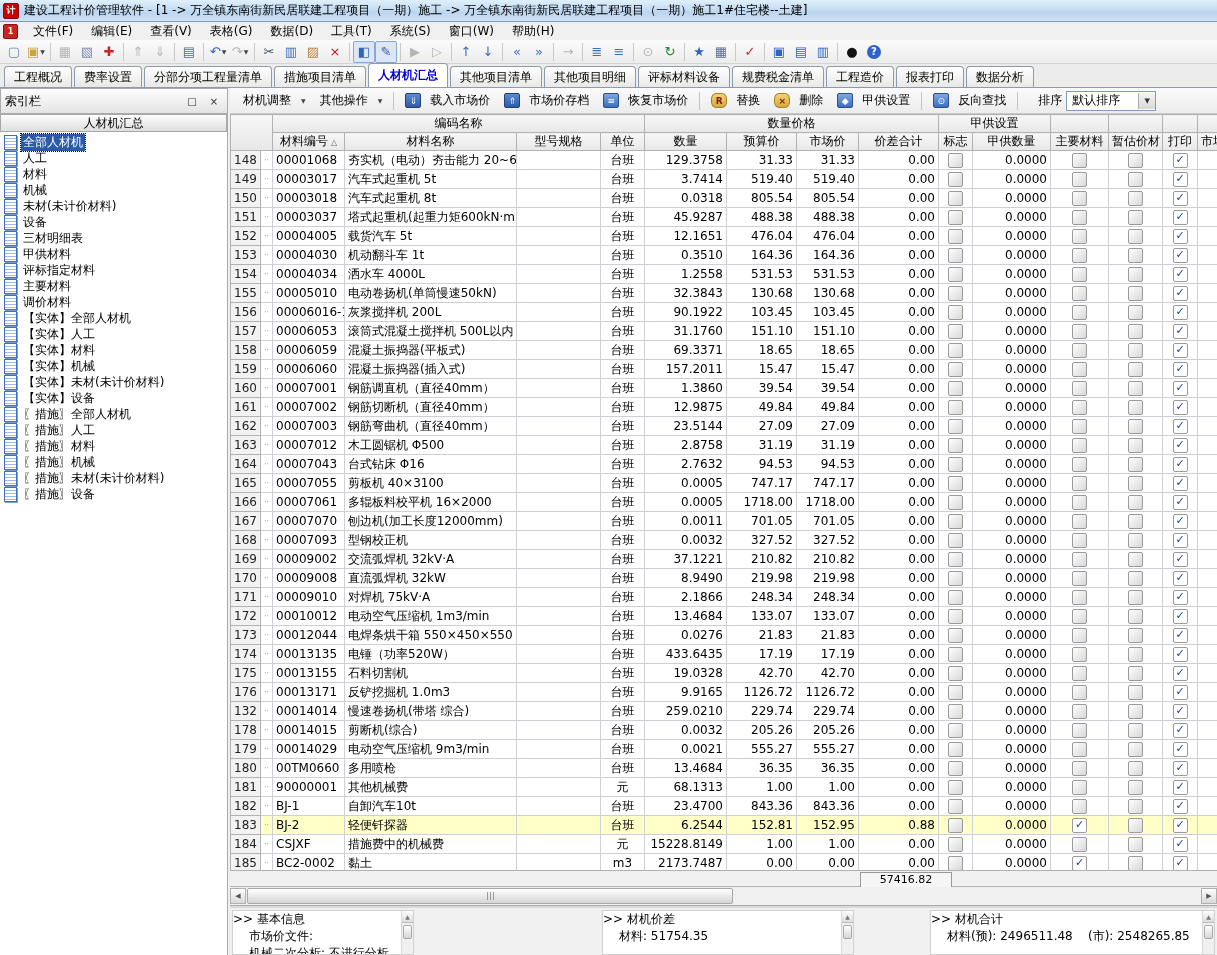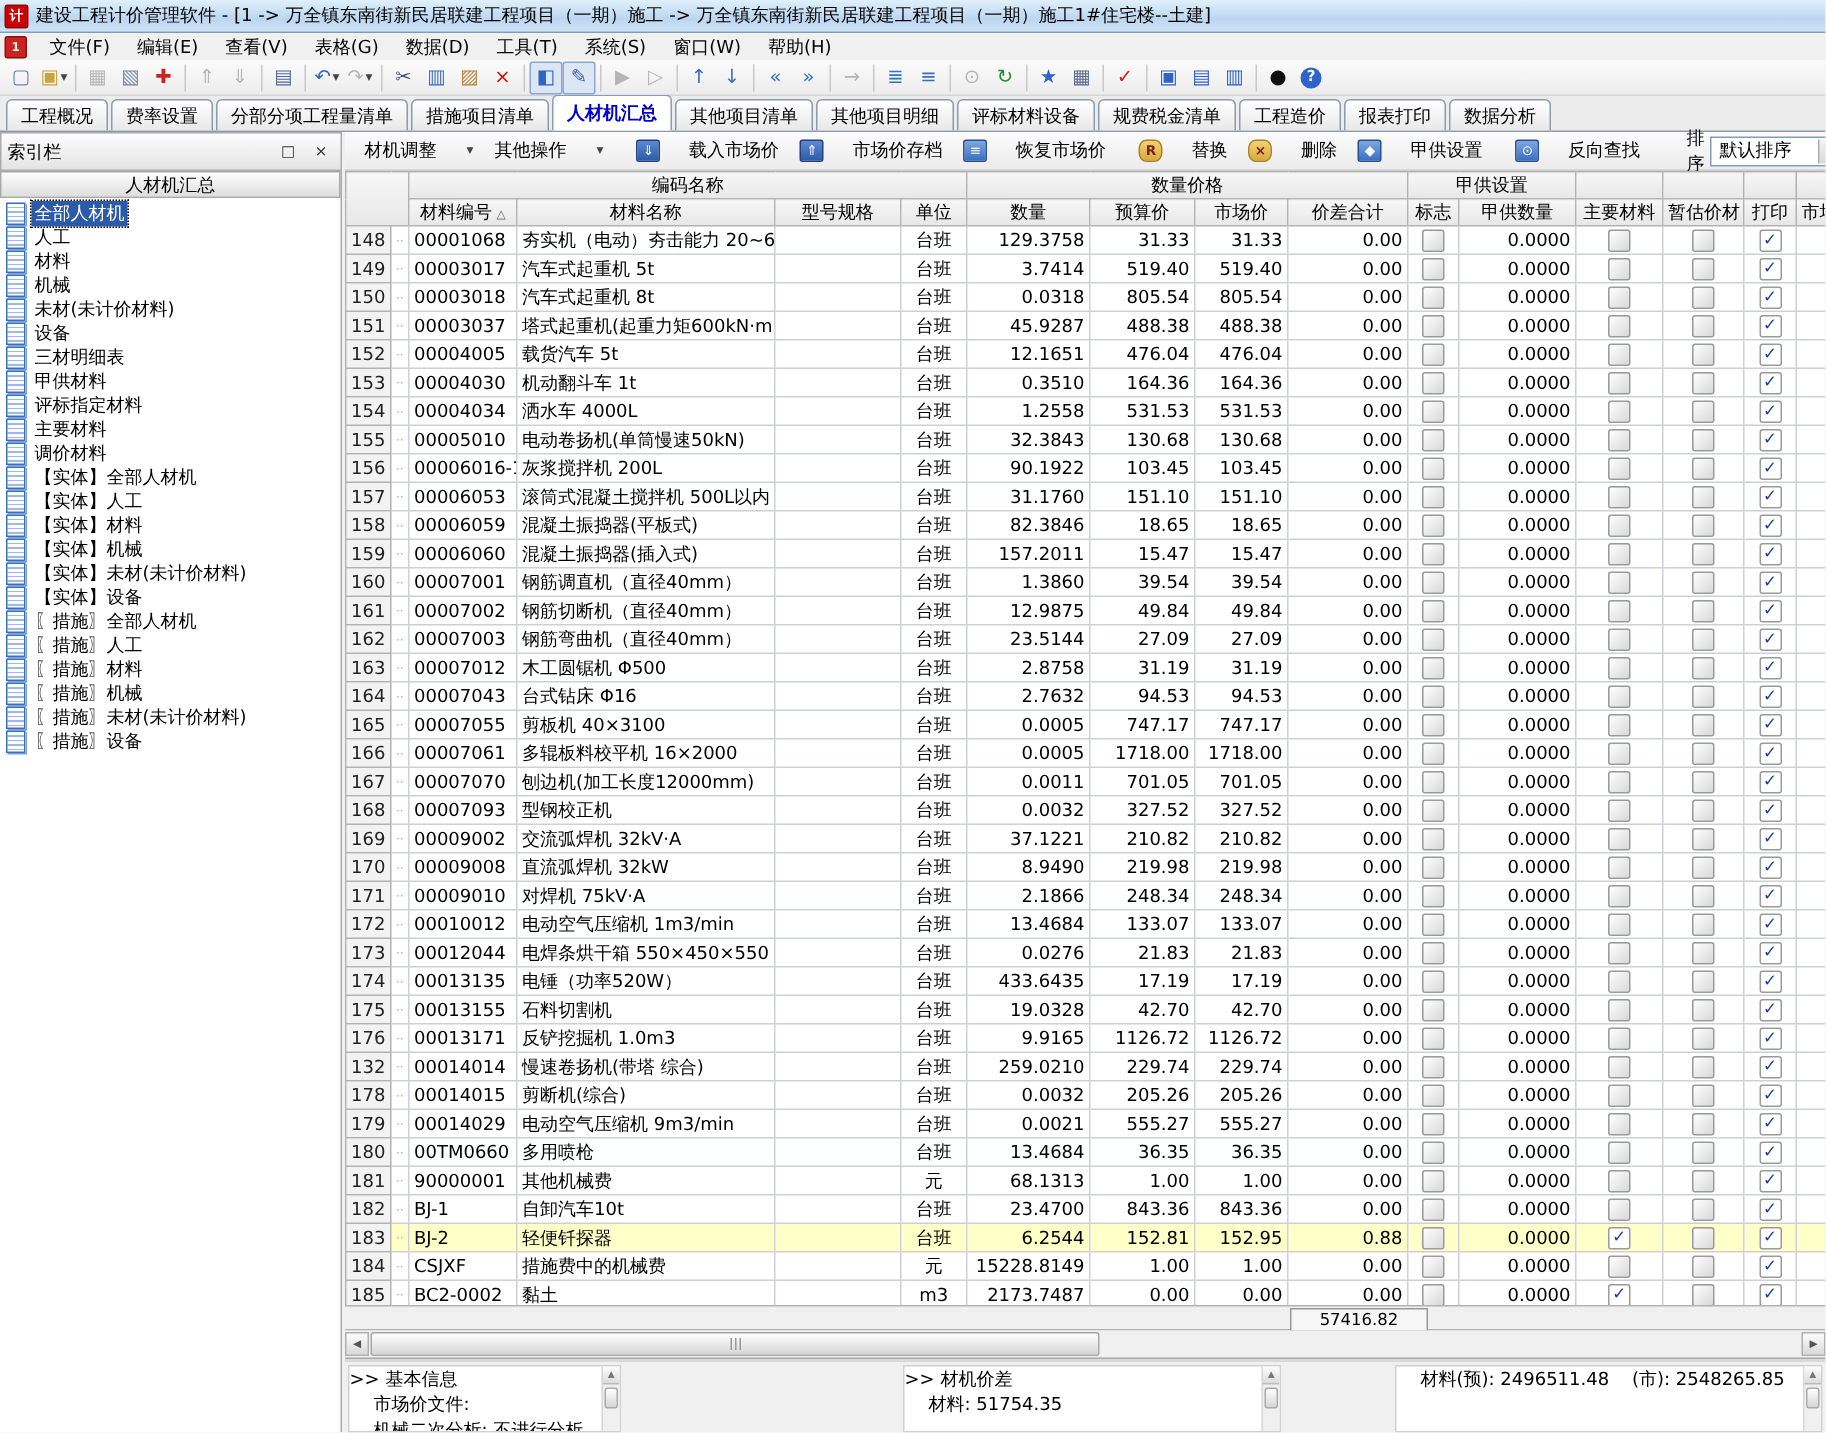--- a/index.html
+++ b/index.html
@@ -34,21 +34,21 @@
     border-radius:4px 4px 0 0;font-size:12px;cursor:default;}
   .tab.active{height:23px;background:#fff;color:#0000d0;font-weight:bold;position:relative;z-index:2;}
   #subbar{position:absolute;left:0;top:88px;width:1217px;height:26px;background:#f0f0f0;}
   #idxhdr{position:absolute;left:0;top:0;width:228px;height:26px;background:linear-gradient(#fdfdfd,#e4e4e4);
     border:1px solid #aaa;box-sizing:border-box;display:flex;align-items:center;padding:0 4px;}
   #idxhdr .ttl{flex:1;}
   .winbtn{width:16px;height:14px;display:inline-flex;align-items:center;justify-content:center;font-size:10px;
     color:#333;margin-left:4px;border:1px solid transparent;}
   #ribbon{position:absolute;left:230px;top:0;width:987px;height:26px;background:linear-gradient(#fbfbfb,#ececec);
     border-bottom:1px solid #c9c9c9;box-sizing:border-box;display:flex;align-items:center;padding-left:6px;}
-  .rbtn{display:inline-flex;align-items:center;gap:19px;padding:2px 6px;white-space:nowrap;border:1px solid transparent;border-radius:2px;}
+  .rbtn{display:inline-flex;align-items:center;gap:9px;padding:2px 6px;white-space:nowrap;border:1px solid transparent;border-radius:2px;}
   .rsep{width:1px;height:18px;background:#c4c4c4;margin:0 4px;}
   .ric{width:14px;height:13px;display:inline-flex;align-items:center;justify-content:center;font-size:9px;
     color:#fff;border-radius:2px;flex:0 0 auto;}
   .ric.dsk{background:linear-gradient(#5d8ad2,#2b5aa8);border:1px solid #23407a;}
   .ric.cyl{background:linear-gradient(#f2d372,#d8a93c);border:1px solid #a87f23;color:#7a2020;font-weight:bold;border-radius:5px/6px;}
   .ric.blue{background:linear-gradient(#7fa7e0,#3a6fc0);border:1px solid #2a4f90;}
   #sortbox{display:inline-flex;align-items:center;border:1px solid #7f9db9;background:#fff;height:18px;
     padding-left:5px;margin-left:4px;}
   #sortbox .val{min-width:66px;}
   #sortbox .btn{width:16px;height:16px;background:linear-gradient(#f4f4f4,#d8d8d8);border-left:1px solid #aaa;
@@ -657,21 +657,21 @@
               <td class="cbc"><span class="cb on">✓</span></td>
               <td></td>
             </tr>
             <tr>
               <td class="rn">158</td>
               <td class="ind">··</td>
               <td>00006059</td>
               <td>混凝土振捣器(平板式)</td>
               <td></td>
               <td class="ctr">台班</td>
-              <td class="num">82.3846</td>
+              <td class="num">69.3371</td>
               <td class="num">18.65</td>
               <td class="num">18.65</td>
               <td class="num">0.00</td>
               <td class="cbc"><span class="cb"></span></td>
               <td class="num">0.0000</td>
               <td class="cbc"><span class="cb"></span></td>
               <td class="cbc"><span class="cb"></span></td>
               <td class="cbc"><span class="cb on">✓</span></td>
               <td></td>
             </tr>
@@ -1189,20 +1189,21 @@
         </div>
         <div class="bpanel" style="left: 372px; width: 252px;">
           <div class="pt">&gt;&gt; 材机价差</div>
           <div class="pl">材料: 51754.35</div>
           <span class="sb">
             <span class="ua">▲</span>
             <span class="th"></span>
           </span>
         </div>
         <div class="bpanel" style="left: 700px; width: 285px;">
+          <div class="pt">&gt;&gt; 材机合计</div>
           <div class="pl">材料(预): 2496511.48    (市): 2548265.85</div>
           <span class="sb">
             <span class="ua">▲</span>
             <span class="th"></span>
           </span>
         </div>
       </div>
   </div>
 
 </div>

